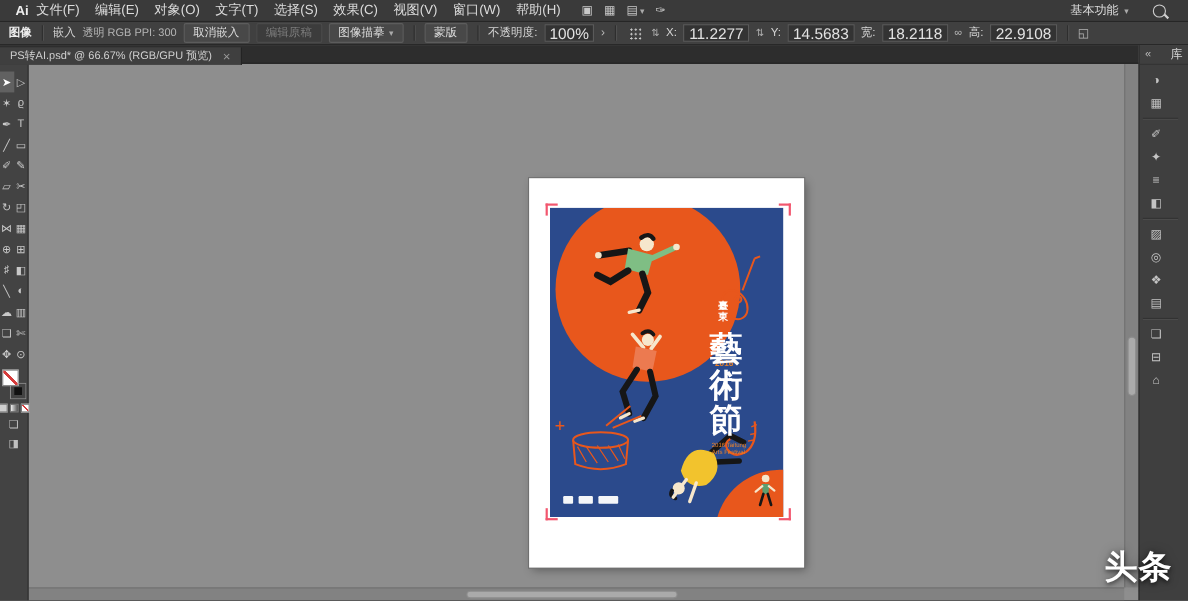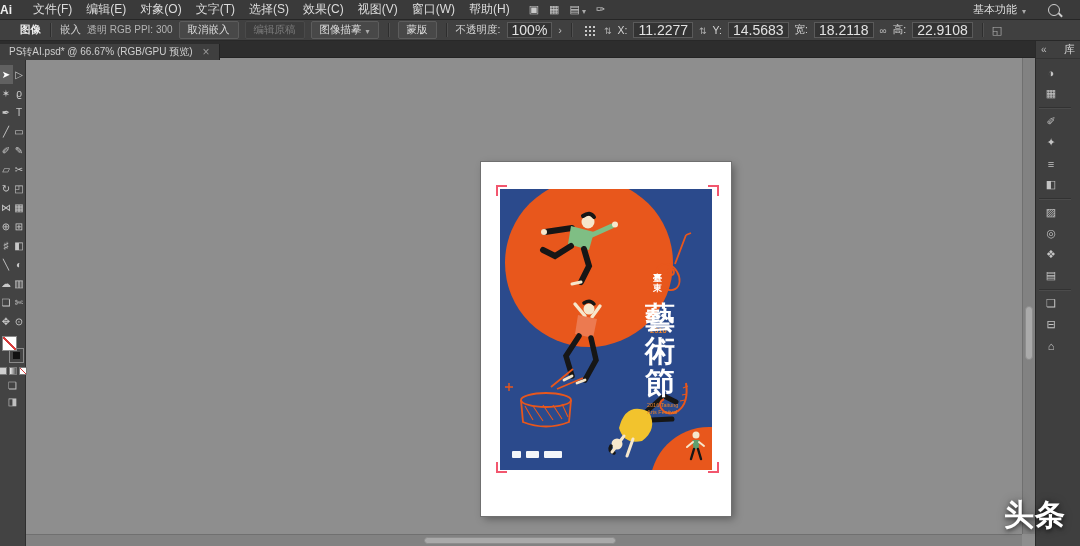--- a/index.html
+++ b/index.html
@@ -2,35 +2,35 @@
 <html><head>
 <meta charset="utf-8">
 <style>
   html,body{margin:0;padding:0;background:#2b2b2b;}
   .stage{position:relative;width:1080px;height:546px;overflow:hidden;background:#8e8e8e;
          font-family:"Liberation Sans","DejaVu Sans",sans-serif;-webkit-font-smoothing:antialiased;}
 
   
   .menubar{position:absolute;left:0;top:0;width:100%;height:20px;background:#3a3a3a;
            border-bottom:1px solid #262626;display:flex;align-items:center;z-index:20;box-sizing:border-box;}
-  .ai-logo{width:26px;text-align:left;font-weight:bold;font-size:12px;color:#efefef;}
+  .ai-logo{width:26px;text-align:right;font-weight:bold;font-size:12px;color:#efefef;}
   .menus{display:flex;align-items:center;}
   .menu-item{padding:0 7px;font-size:12px;color:#dcdcdc;cursor:default;white-space:nowrap;}
   .appbar-group{display:flex;align-items:center;margin-left:12px;gap:10px;}
   .appbar-icon{color:#c9c9c9;font-size:11px;background:none;border:0;padding:0;display:flex;align-items:center;gap:2px;}
   .caret::after{content:"▾";font-size:8px;color:#aaa;}
   .menubar-right{margin-left:auto;display:flex;align-items:center;gap:16px;padding-right:20px;}
   .workspace{font-size:11px;color:#dcdcdc;display:flex;gap:5px;align-items:center;background:none;border:0;}
   .search-icon{width:10px;height:10px;border:1.5px solid #cfcfcf;border-radius:50%;position:relative;display:inline-block;}
   .search-icon::after{content:"";position:absolute;width:5px;height:1.5px;background:#cfcfcf;
                       transform:rotate(45deg);right:-4px;bottom:-1px;}
 
   
   .controlbar{position:absolute;left:0;top:20px;width:100%;height:21px;background:#404040;
-              border-bottom:1px solid #282828;display:flex;align-items:center;gap:6px;padding:0 20px;
+              border-bottom:1px solid #282828;display:flex;align-items:center;gap:6px;padding:0 8px;
               box-sizing:border-box;font-size:10.5px;color:#d4d4d4;z-index:19;white-space:nowrap;}
   .cb-strong{font-weight:bold;color:#ededed;}
   .cb-dim{color:#b3b3b3;font-size:10px;}
   .cb-btn{border:1px solid #5c5c5c;background:#484848;border-radius:2px;padding:1px 8px;font-size:10.5px;
           color:#ddd;display:inline-flex;align-items:center;gap:4px;}
   .cb-btn.disabled{color:#7b7b7b;background:#3c3c3c;border-color:#4a4a4a;}
   .cb-box{background:#333;border:1px solid #5a5a5a;padding:0 4px;font-size:14px;min-width:46px;height:14px;
           line-height:14px;color:#e2e2e2;display:inline-block;}
   .cb-box.small{min-width:32px;}
   .cb-sep{width:1px;align-self:stretch;margin:3px 3px;background:#2e2e2e;box-shadow:1px 0 0 #505050;}

